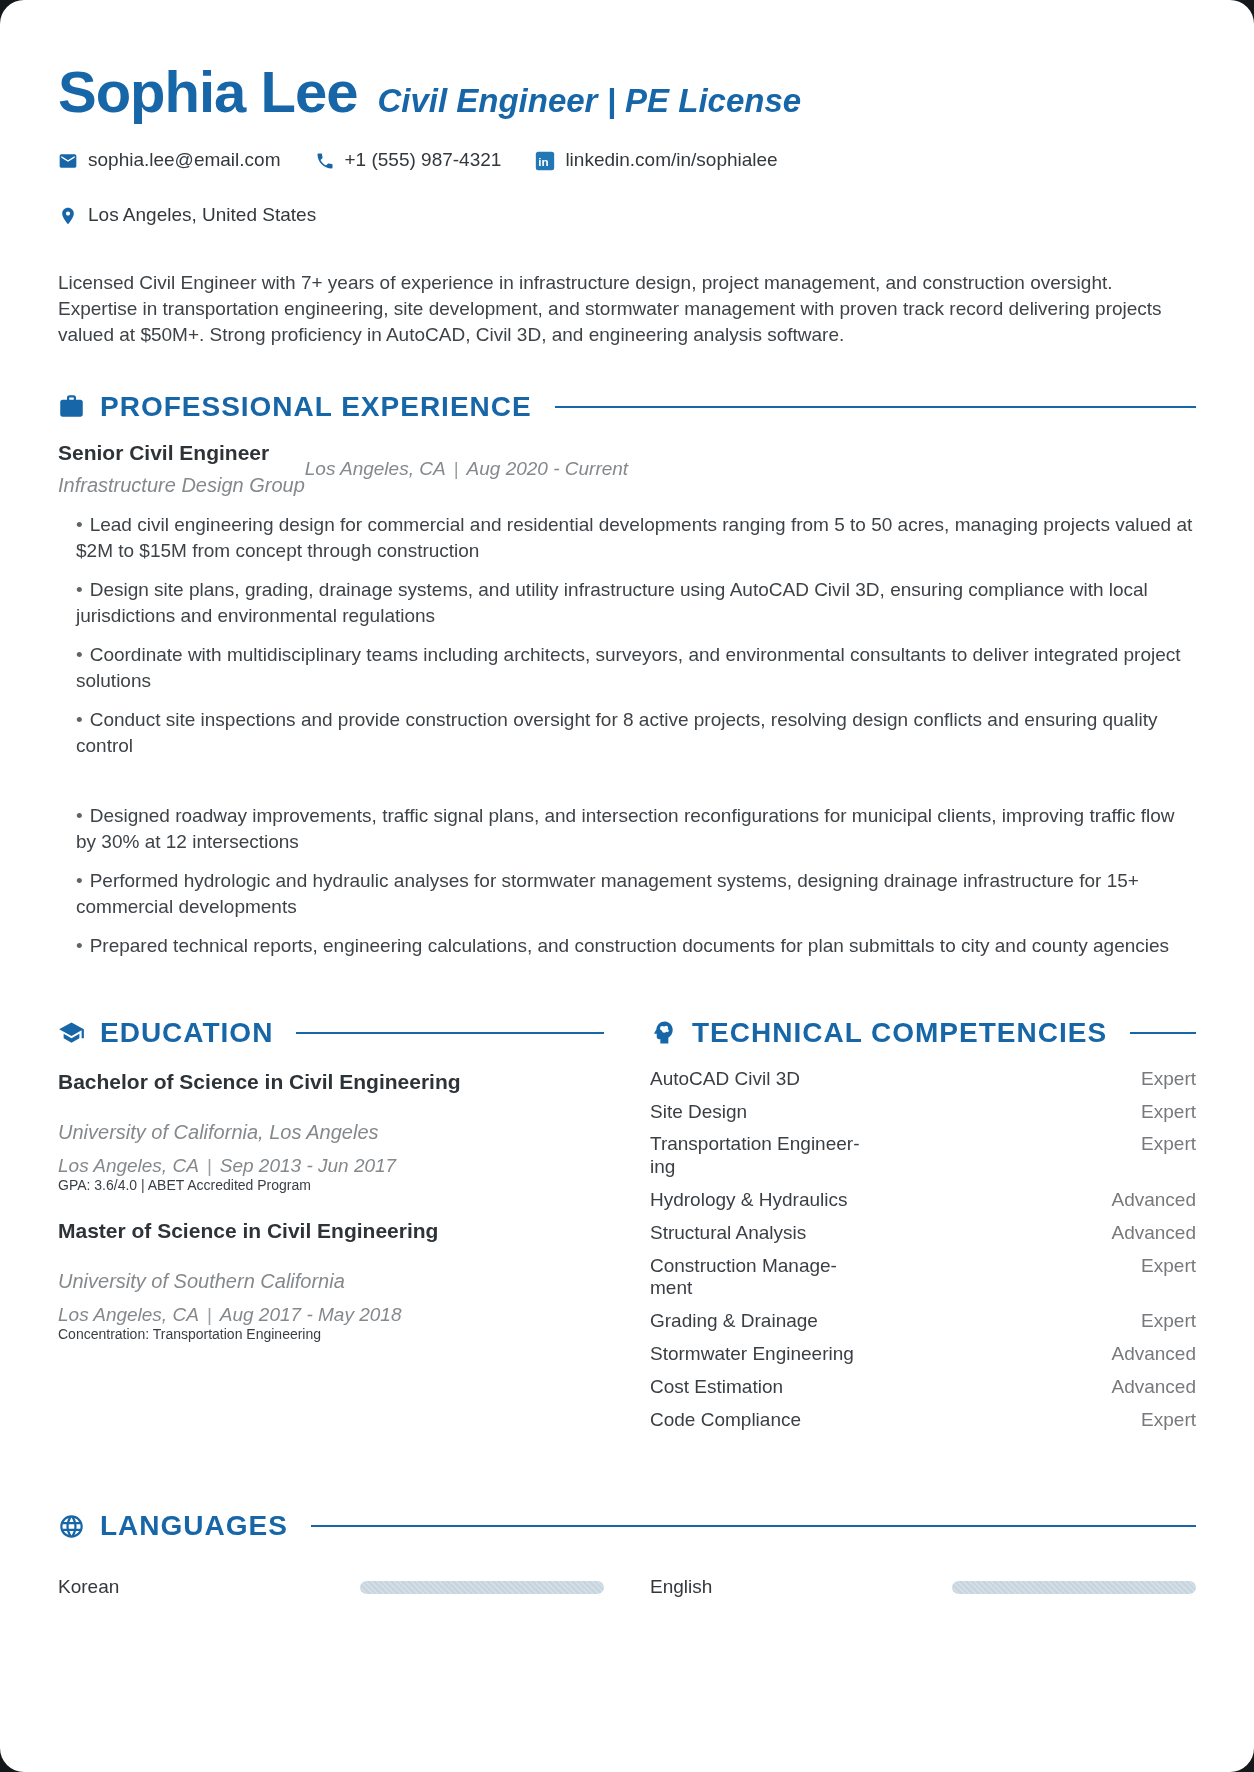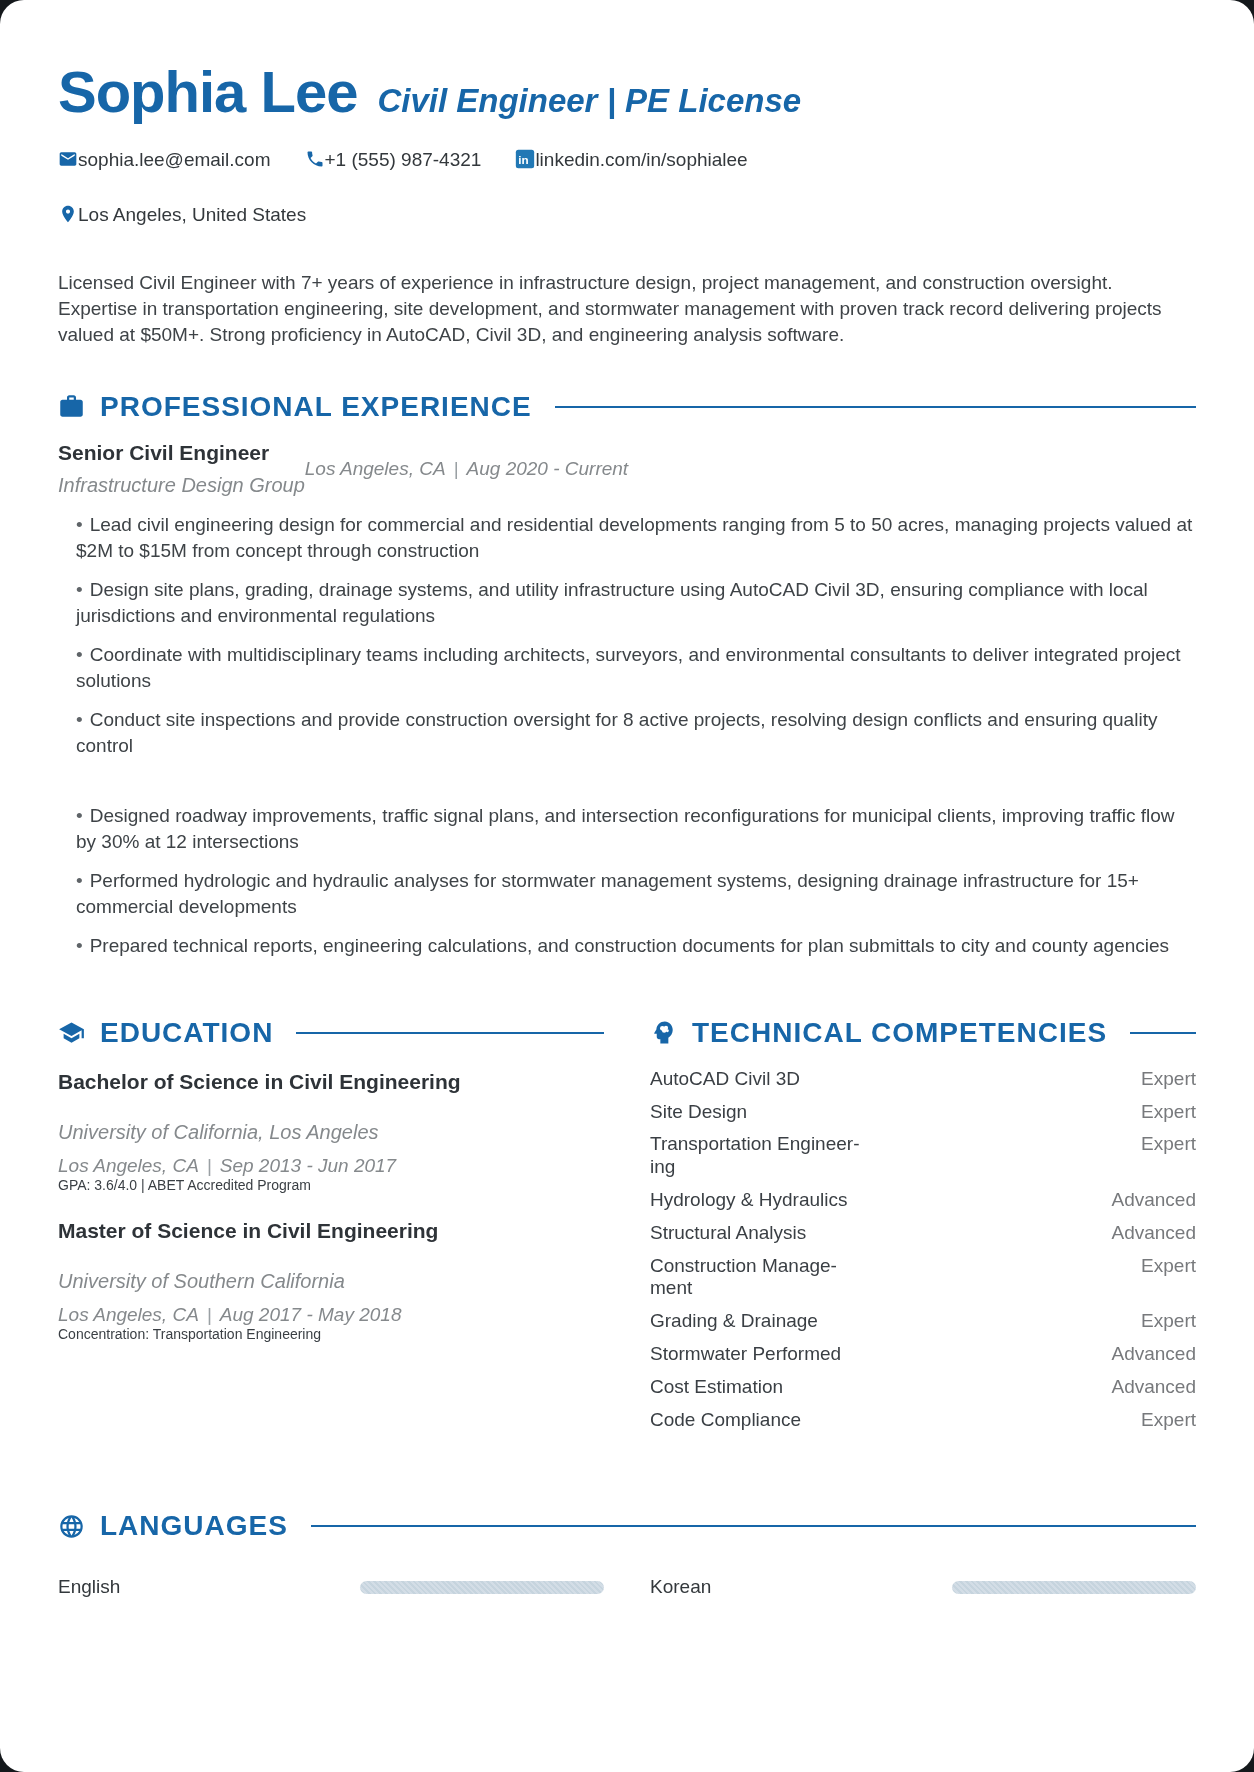--- a/index.html
+++ b/index.html
@@ -19,21 +19,21 @@
   
   .name-row { display:flex; align-items:baseline; gap:20px; }
   .person-name {
     color:#1766a8; font-size:58px; font-weight:700; letter-spacing:-1px; line-height:1.05;
   }
   .person-title {
     color:#1766a8; font-size:33px; font-style:italic; font-weight:600;
   }
   .contact-row { display:flex; align-items:center; gap:34px; margin-top:26px; }
   .contact-row.second { margin-top:33px; }
-  .contact-item { display:flex; align-items:flex-start; font-size:19px; color:#33383c; }
+  .contact-item { display:flex; align-items:flex-end; gap:10px; font-size:19px; color:#33383c; }
   .cicon { width:20px; height:20px; flex:0 0 auto; display:block; }
   
   .summary { margin-top:44px; font-size:19px; line-height:1.38; color:#3e4347; }
   
   .section-head { display:flex; align-items:center; gap:15px; }
   .section-head .sicon { width:27px; height:27px; flex:0 0 auto; }
   .section-head .stitle {
     color:#1766a8; font-size:28px; font-weight:700; letter-spacing:1px; white-space:nowrap;
   }
   .section-head .rule { flex:1; height:2px; background:#1766a8; margin-left:8px; }
@@ -221,21 +221,21 @@
         <div class="skill-row">
             <span class="skill-name">Construction Manage-
 ment</span>
             <span class="skill-level">Expert</span>
           </div>
         <div class="skill-row">
             <span class="skill-name">Grading &amp; Drainage</span>
             <span class="skill-level">Expert</span>
           </div>
         <div class="skill-row">
-            <span class="skill-name">Stormwater Performed</span>
+            <span class="skill-name">Stormwater Engineering</span>
             <span class="skill-level">Advanced</span>
           </div>
         <div class="skill-row">
             <span class="skill-name">Cost Estimation</span>
             <span class="skill-level">Advanced</span>
           </div>
         <div class="skill-row">
             <span class="skill-name">Code Compliance</span>
             <span class="skill-level">Expert</span>
           </div>
@@ -247,23 +247,23 @@
     <div class="section-head">
       <svg class="sicon" viewBox="0 0 24 24">
           <path fill="#1766a8" d="M11.99 2C6.47 2 2 6.48 2 12s4.47 10 9.99 10C17.52 22 22 17.52 22 12S17.52 2 11.99 2zm6.93 6h-2.95a15.65 15.65 0 0 0-1.38-3.56A8.03 8.03 0 0 1 18.92 8zM12 4.04c.83 1.2 1.48 2.53 1.91 3.96h-3.82c.43-1.43 1.08-2.76 1.91-3.96zM4.26 14C4.1 13.36 4 12.69 4 12s.1-1.36.26-2h3.38c-.08.66-.14 1.32-.14 2s.06 1.34.14 2H4.26zm.82 2h2.95c.32 1.25.78 2.45 1.38 3.56A7.987 7.987 0 0 1 5.08 16zm2.95-8H5.08a7.987 7.987 0 0 1 4.33-3.56A15.65 15.65 0 0 0 8.03 8zM12 19.96c-.83-1.2-1.48-2.53-1.91-3.96h3.82c-.43 1.43-1.08 2.76-1.91 3.96zM14.34 14H9.66c-.09-.66-.16-1.32-.16-2s.07-1.35.16-2h4.68c.09.65.16 1.32.16 2s-.07 1.34-.16 2zm.25 5.56c.6-1.11 1.06-2.31 1.38-3.56h2.95a8.03 8.03 0 0 1-4.33 3.56zM16.36 14c.08-.66.14-1.32.14-2s-.06-1.34-.14-2h3.38c.16.64.26 1.31.26 2s-.1 1.36-.26 2h-3.38z"></path>
         </svg>
       <span class="stitle">LANGUAGES</span>
       <span class="rule"></span>
     </div>
 
     <div class="lang-rows">
       <div class="lang-row">
+        <span class="lang-name">Korean</span>
+        <span class="lang-bar"><span class="lang-fill" style="width: 75%;"></span></span>
+      </div>
+      <div class="lang-row">
         <span class="lang-name">English</span>
         <span class="lang-bar"><span class="lang-fill" style="width: 100%;"></span></span>
       </div>
-      <div class="lang-row">
-        <span class="lang-name">Korean</span>
-        <span class="lang-bar"><span class="lang-fill" style="width: 75%;"></span></span>
-      </div>
     </div>
   </div>
 
 </div>
 
 </body></html>

